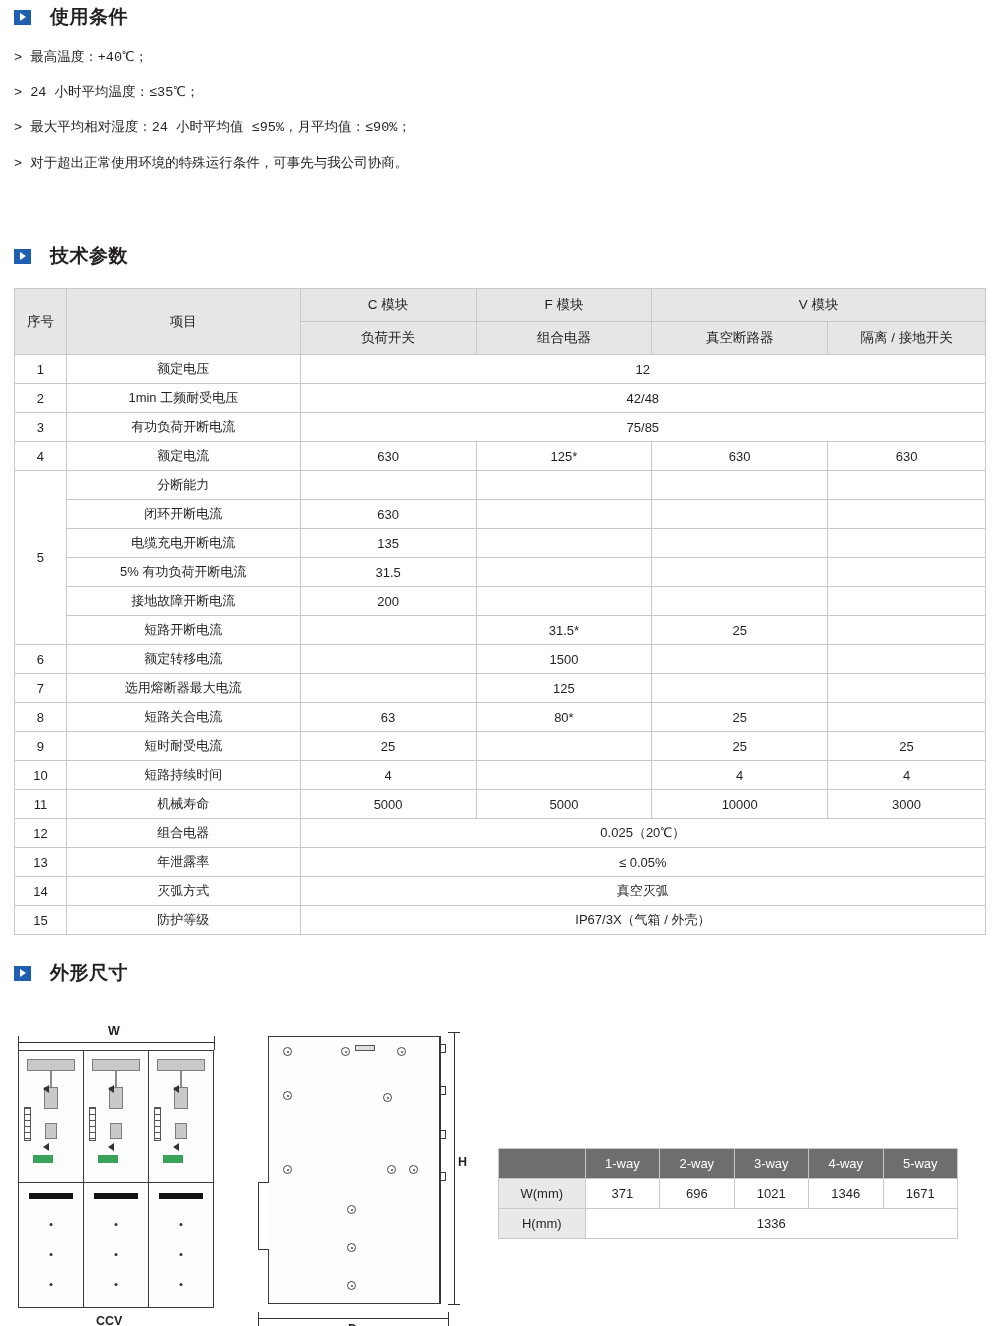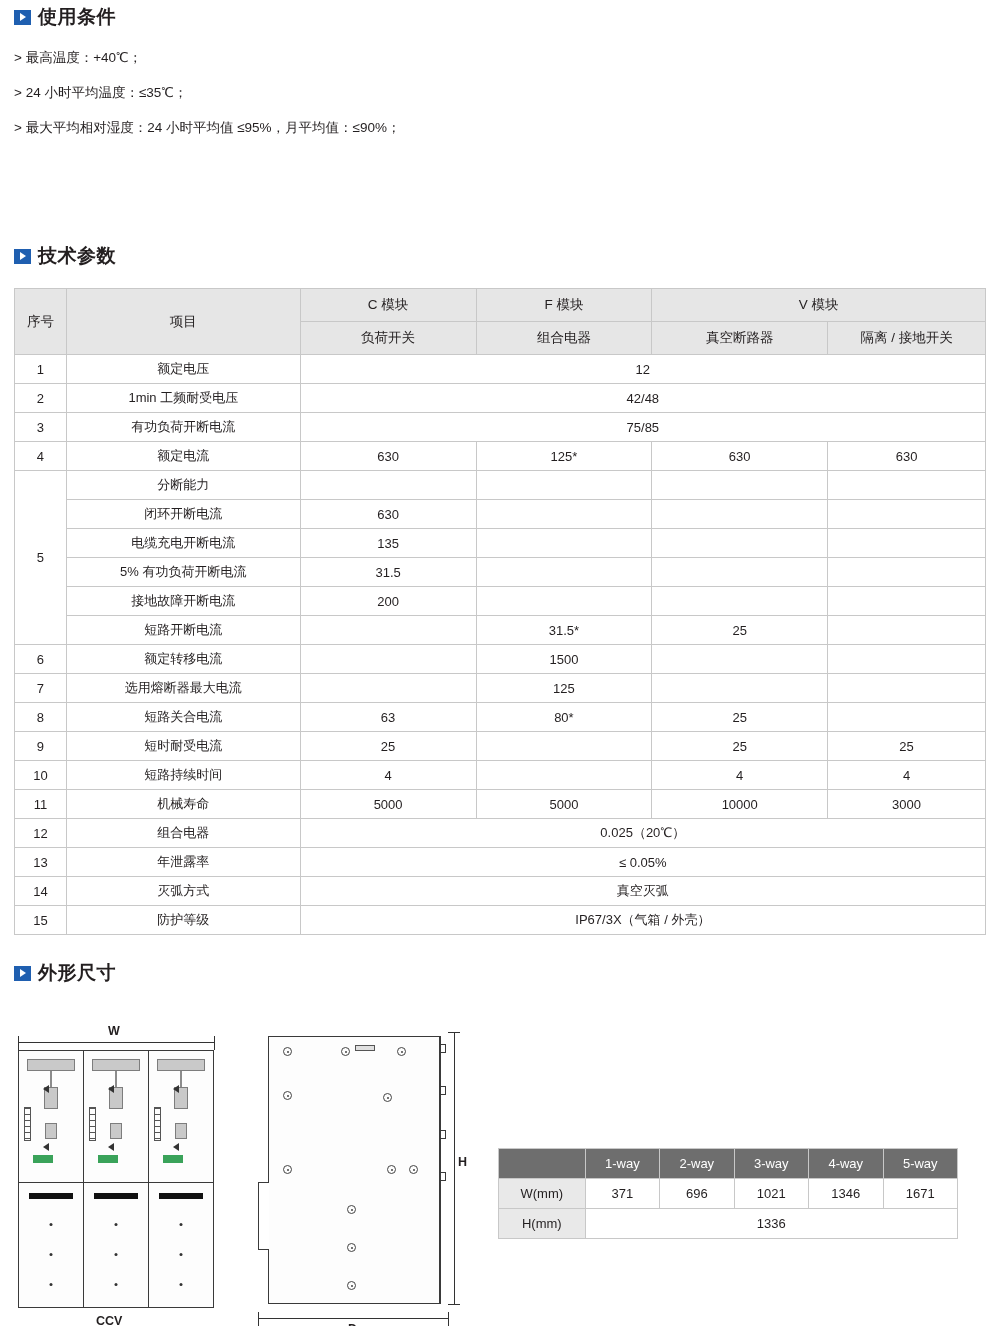--- a/index.html
+++ b/index.html
@@ -19,21 +19,21 @@
     position: relative;
     width: 1000px;
     height: 1326px;
     padding: 0;
   }
 
   
   .section-head {
     display: flex;
     align-items: center;
-    gap: 7px;
+    gap: 19px;
   }
   .section-head .marker {
     width: 17px;
     height: 15px;
     background: #1f5fb0;
     display: inline-flex;
     align-items: center;
     justify-content: center;
     flex: 0 0 auto;
   }
@@ -56,20 +56,21 @@
 
   
   #conditions-section {
     position: absolute;
     left: 14px;
     top: 4px;
     width: 960px;
   }
   .cond-list {
     margin-top: 20px;
+    font-family: Liberation Mono, monospace;
   }
   .cond-item {
     font-size: 13.5px;
     line-height: 1.2;
     margin-bottom: 19px;
     color: #231f20;
     white-space: nowrap;
   }
 
   
@@ -379,20 +380,21 @@
 
   <div id="conditions-section">
     <div class="section-head">
       <span class="marker"></span>
       <span class="title">使用条件</span>
     </div>
     <div class="cond-list">
       <div class="cond-item">&gt; 最高温度：+40℃；</div>
       <div class="cond-item">&gt; 24 小时平均温度：≤35℃；</div>
       <div class="cond-item">&gt; 最大平均相对湿度：24 小时平均值 ≤95%，月平均值：≤90%；</div>
+      <div class="cond-item">&gt; 对于超出正常使用环境的特殊运行条件，可事先与我公司协商。</div>
     </div>
   </div>
 
   <div id="tech-section">
     <div class="section-head">
       <span class="marker"></span>
       <span class="title">技术参数</span>
     </div>
 
     <table class="params">

